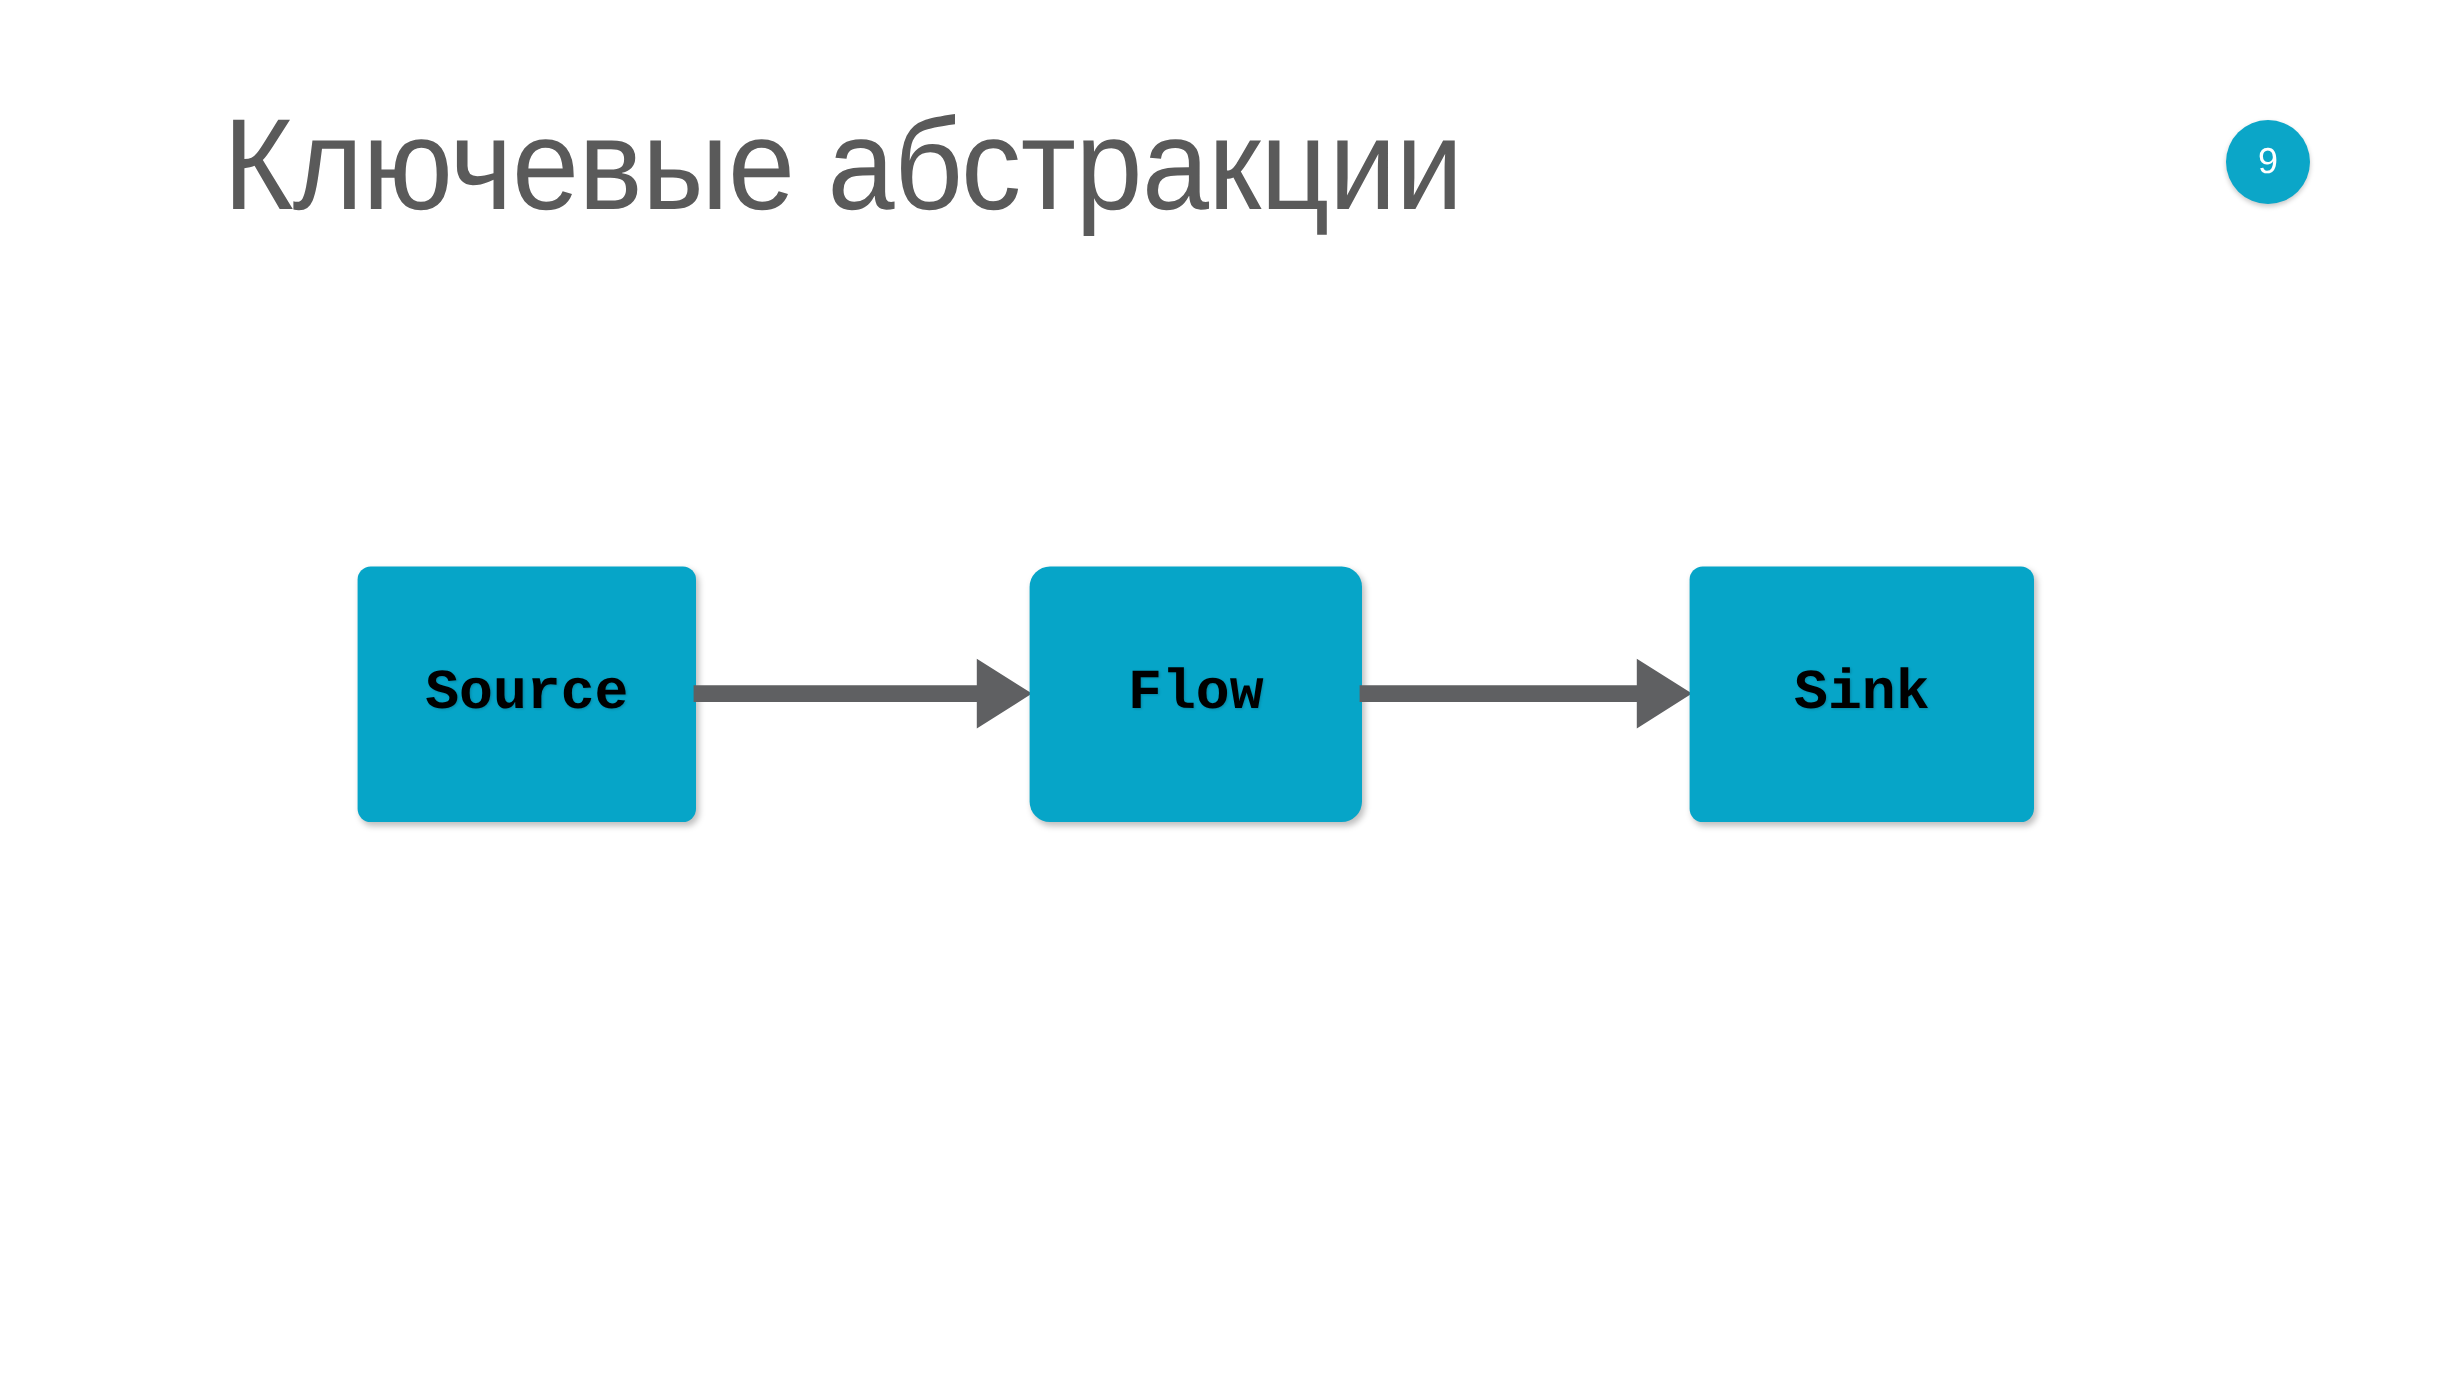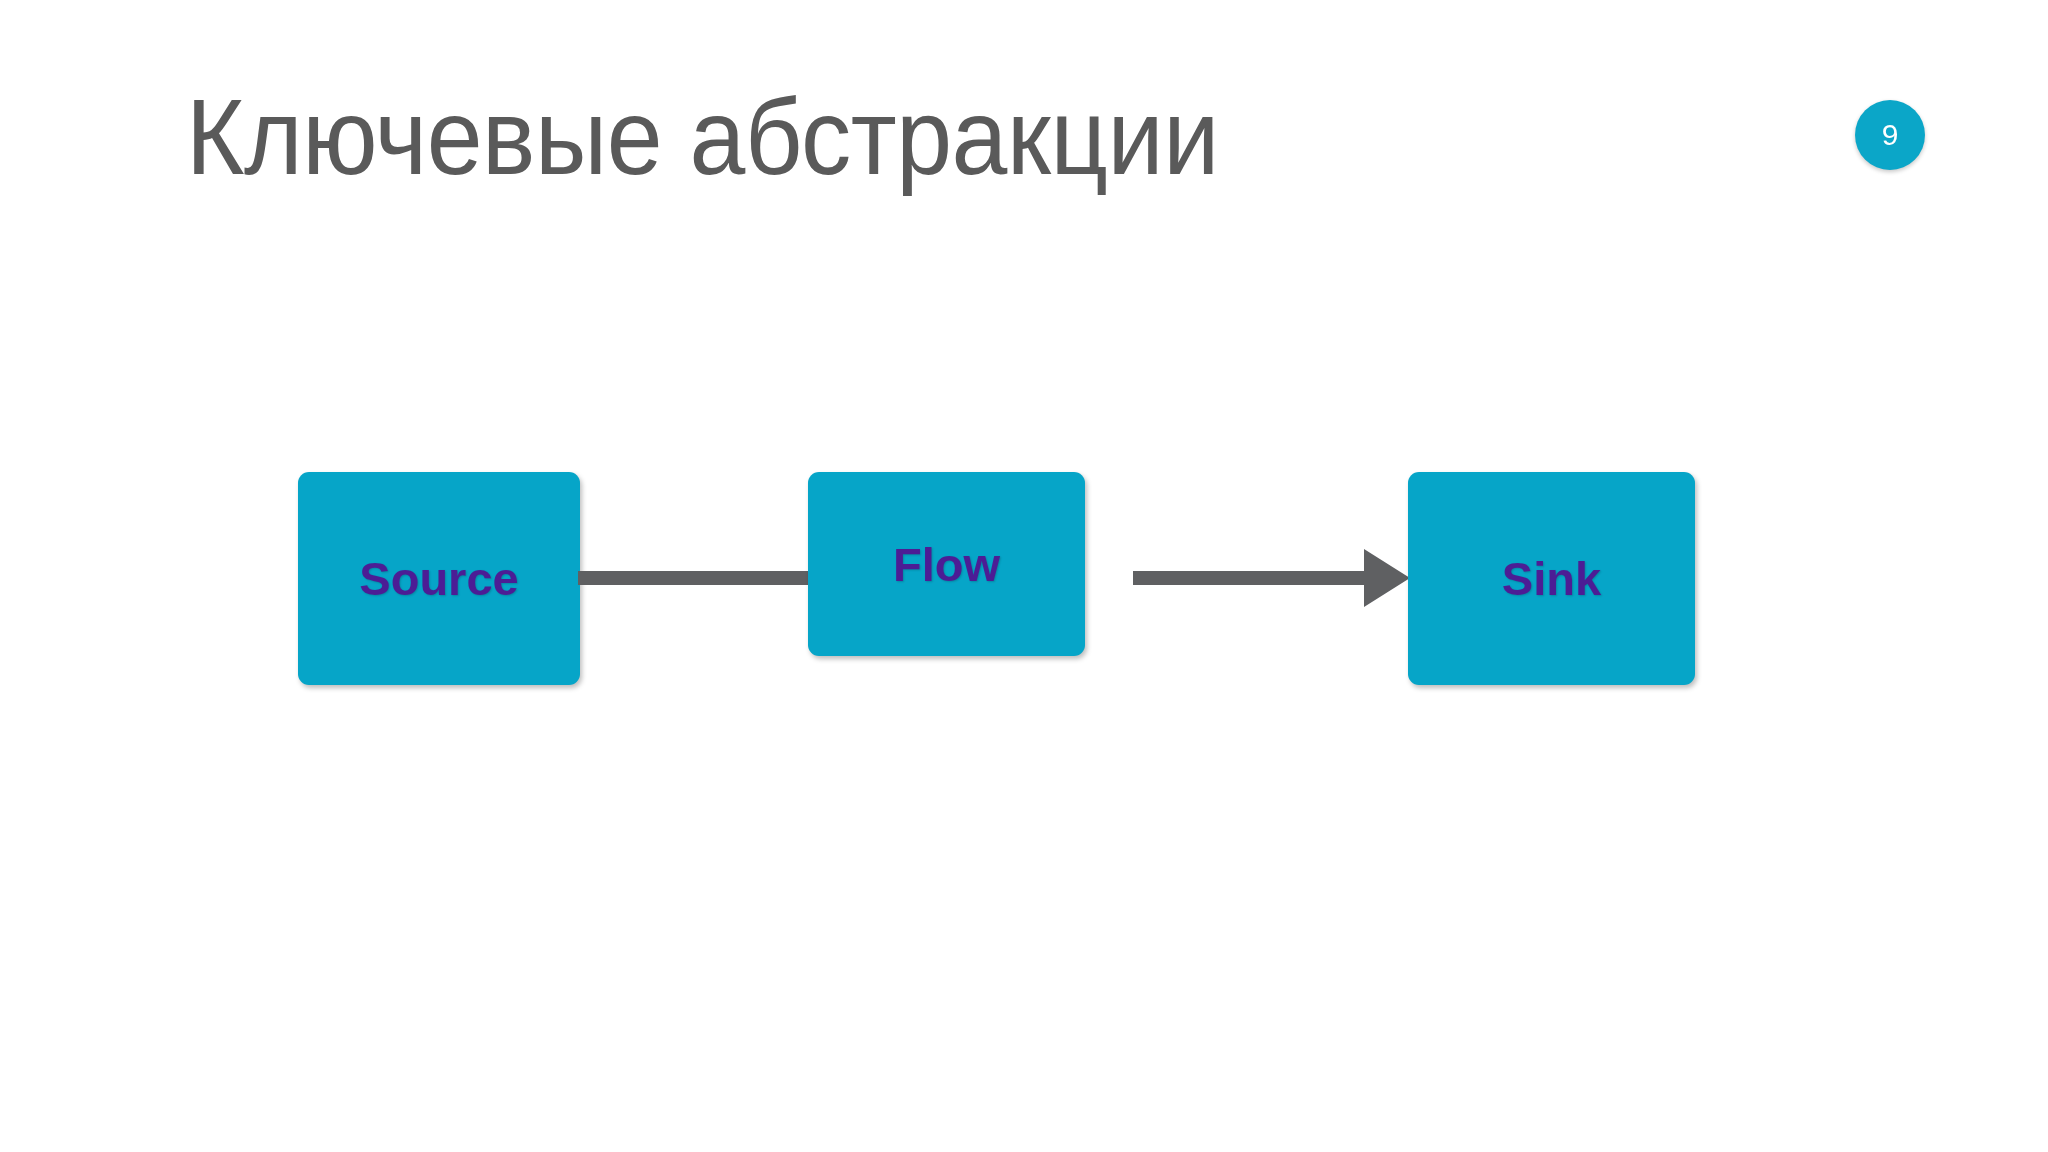--- a/index.html
+++ b/index.html
@@ -69,31 +69,31 @@
   .node-box {
     position: absolute;
     background: #06a5c8;
     border-radius: 11px;
     box-shadow: 2px 3px 5px rgba(0,0,0,0.26);
     display: flex;
     align-items: center;
     justify-content: center;
   }
   .node-label {
-    color: #4c1d95;
-    font-family: Liberation Sans, sans-serif;
+    color: #000000;
+    font-family: Liberation Mono, monospace;
     font-weight: bold;
     font-size: 47px;
     line-height: 1;
     text-shadow: 1px 1px 2px rgba(0,0,0,0.18);
     white-space: nowrap;
   }
 
   #node-source { left: 298px; top: 472px; width: 282px; height: 213px; }
-  #node-flow   { left: 808px; top: 472px; width: 277px; height: 184px; }
+  #node-flow   { left: 858px; top: 472px; width: 277px; height: 213px; border-radius: 17px; }
   #node-sink   { left: 1408px; top: 472px; width: 287px; height: 213px; }
 
   .arrow-svg {
     position: absolute;
     top: 549px;
     height: 60px;
     overflow: visible;
   }
   #arrow-1 { left: 578px; width: 282px; }
   #arrow-2 { left: 1133px; width: 277px; }

